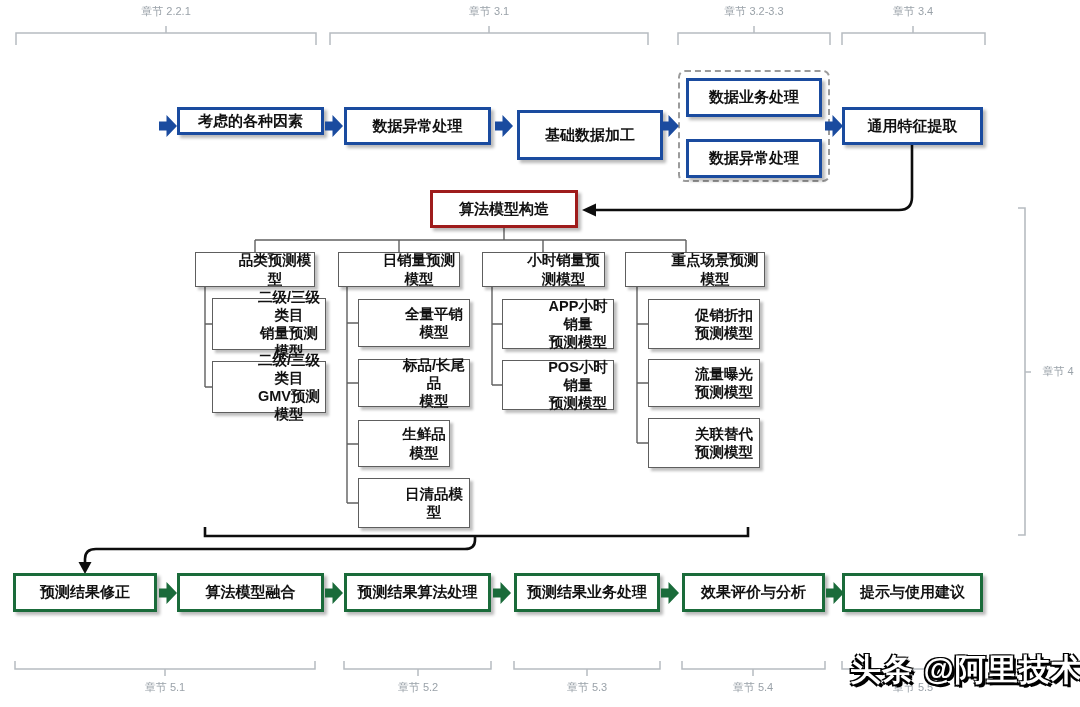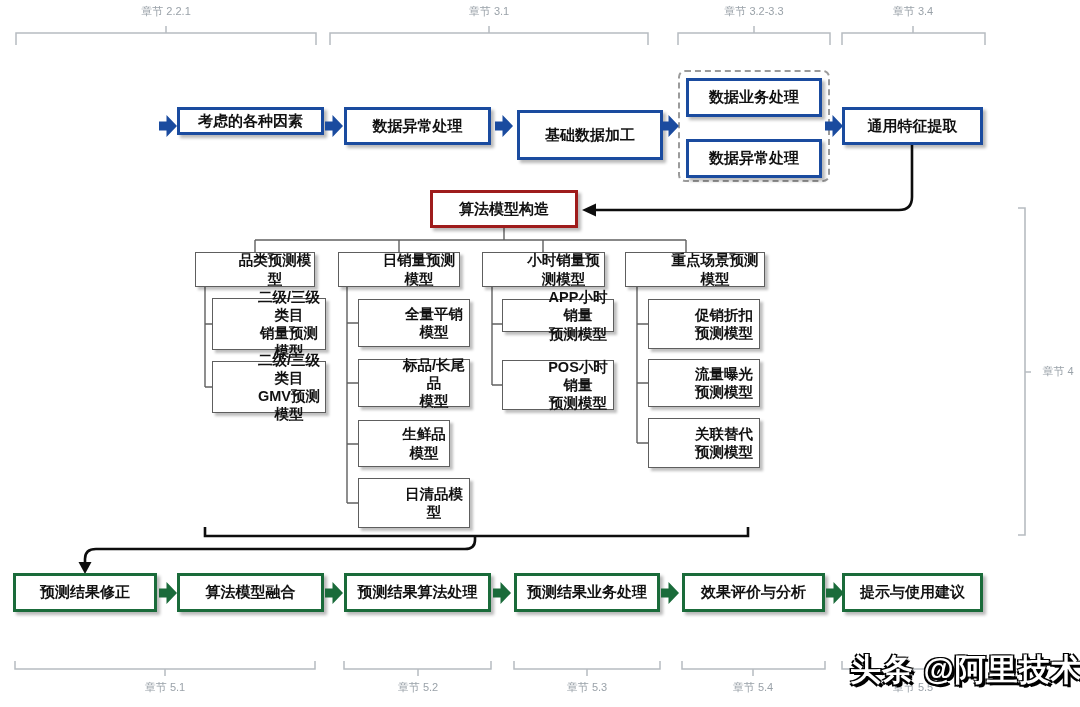--- a/index.html
+++ b/index.html
@@ -126,21 +126,21 @@
 销量预测模型</div>
   <div class="box tree" style="left:212px;top:361px;width:114px;height:52px">二级/三级类目
 GMV预测模型</div>
 
   <div class="box tree" style="left:358px;top:299px;width:112px;height:48px">全量平销模型</div>
   <div class="box tree" style="left:358px;top:359px;width:112px;height:48px">标品/长尾品
 模型</div>
   <div class="box tree" style="left:358px;top:420px;width:92px;height:47px">生鲜品模型</div>
   <div class="box tree" style="left:358px;top:478px;width:112px;height:50px">日清品模型</div>
 
-  <div class="box tree" style="left:502px;top:299px;width:112px;height:33px">APP小时销量
+  <div class="box tree" style="left:502px;top:299px;width:112px;height:50px">APP小时销量
 预测模型</div>
   <div class="box tree" style="left:502px;top:360px;width:112px;height:50px">POS小时销量
 预测模型</div>
 
   <div class="box tree" style="left:648px;top:299px;width:112px;height:50px">促销折扣
 预测模型</div>
   <div class="box tree" style="left:648px;top:359px;width:112px;height:48px">流量曝光
 预测模型</div>
   <div class="box tree" style="left:648px;top:418px;width:112px;height:50px">关联替代
 预测模型</div>

